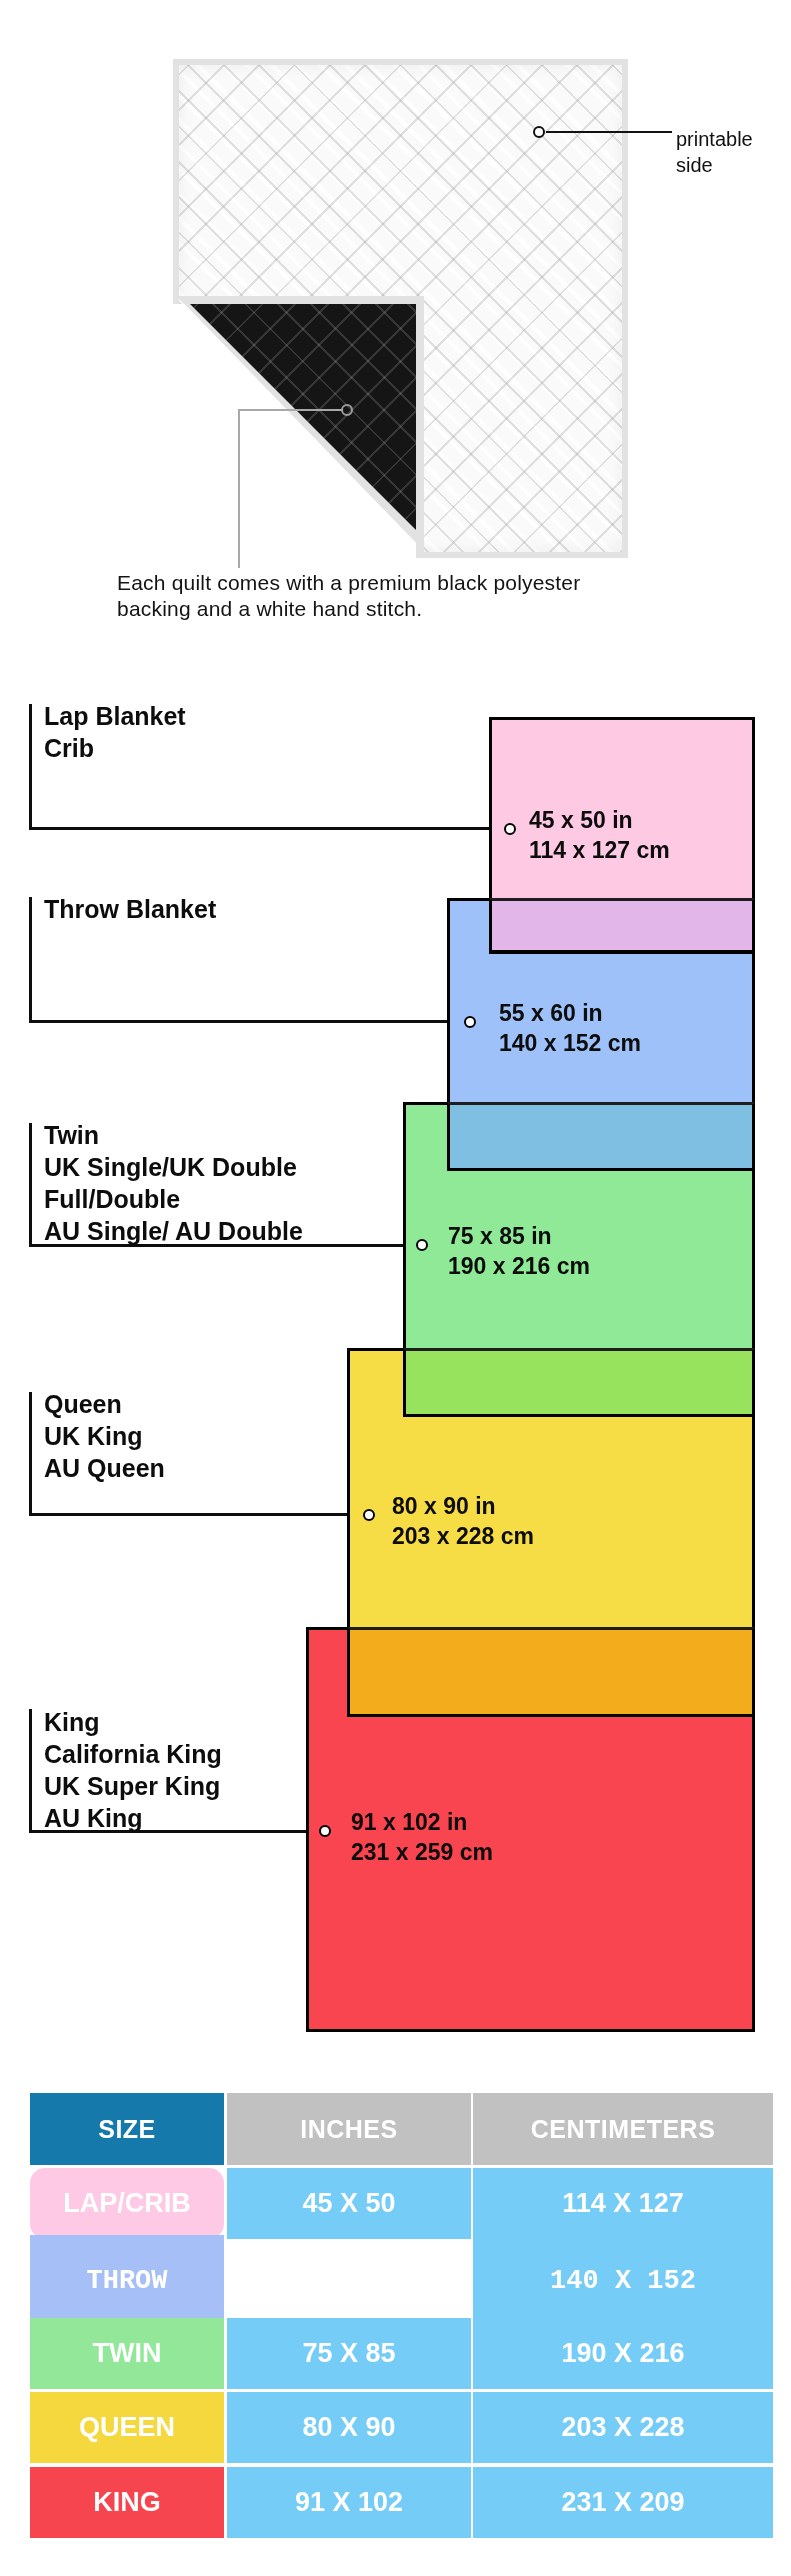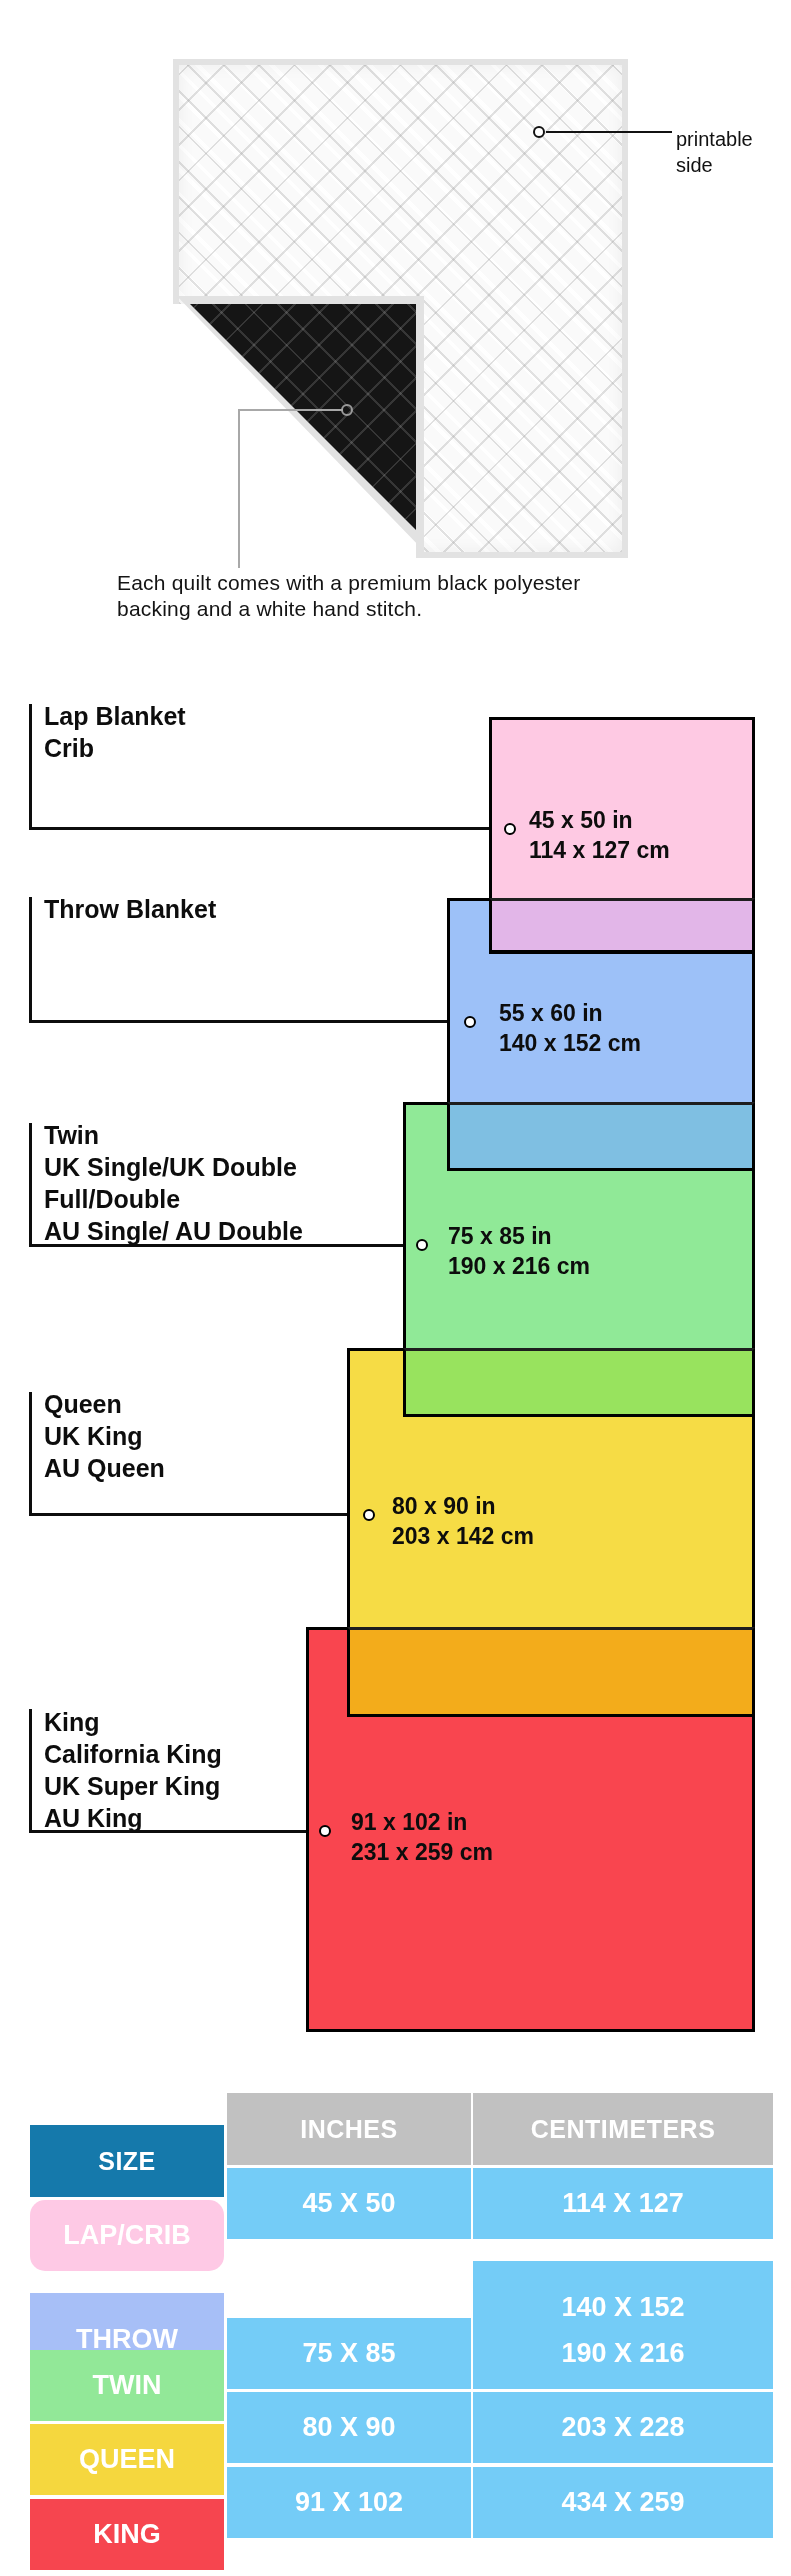--- a/index.html
+++ b/index.html
@@ -47,22 +47,22 @@
     white-space:nowrap;z-index:8;}
   .dot{position:absolute;width:12.4px;height:12.4px;border-radius:50%;box-sizing:border-box;
     border:2.9px solid #000;background:#fff;z-index:8;}
 
   
   .tbl{position:absolute;left:30px;top:2093px;width:743px;height:444px;}
   .cell{position:absolute;display:flex;align-items:center;justify-content:center;
     color:#fff;font-weight:700;}
   .cell.hdr{font-size:25px;letter-spacing:0.5px;}
   .cell.val{font-size:27px;}
-  .c1{left:0;width:194px;margin-top:32px;}  .c2{left:197px;width:244px;}  .c3{left:443px;width:300px;}
-  .r0{top:0;height:72px;} .r1{top:75px;height:71px;} .r2{top:168px;height:92px;}
+  .c1{left:0;width:194px;}  .c2{left:197px;width:244px;}  .c3{left:443px;width:300px;}
+  .r0{top:0;height:72px;} .r1{top:75px;height:71px;} .r2{top:142px;height:92px;font-family:Liberation Mono, monospace;}
   .r3{top:225px;height:71px;} .r4{top:299px;height:71px;} .r5{top:374px;height:71px;}
 </style>
 </head>
 <body>
 
 <div id="page">
 
   <div class="quilt">
     <div class="quilt-base"></div>
     <div class="notch-cover"></div>
@@ -135,21 +135,21 @@
   <div class="grp-label" style="top:1388px;">
     <div>Queen</div>
     <div>UK King</div>
     <div>AU Queen</div>
   </div>
   <div class="tick" style="top:1392px;height:123px;"></div>
   <div class="leader" style="top:1513px;width:335px;"></div>
   <div class="dot" style="left:363px;top:1509px;"></div>
   <div class="dim" style="left:392px;top:1491px;">
     <div>80 x 90 in</div>
-    <div>203 x 142 cm</div>
+    <div>203 x 228 cm</div>
   </div>
 
   <div class="grp-label" style="top:1706px;">
     <div>King</div>
     <div>California King</div>
     <div>UK Super King</div>
     <div>AU King</div>
   </div>
   <div class="tick" style="top:1709px;height:122px;"></div>
   <div class="leader" style="top:1830px;width:291px;"></div>
@@ -174,17 +174,17 @@
     <div class="cell val c1 r3" style="background-color: rgb(146, 232, 152);">TWIN</div>
     <div class="cell val c2 r3" style="background-color: rgb(116, 204, 247);">75 X 85</div>
     <div class="cell val c3 r3" style="background-color: rgb(116, 204, 247);">190 X 216</div>
 
     <div class="cell val c1 r4" style="background-color: rgb(245, 215, 62);">QUEEN</div>
     <div class="cell val c2 r4" style="background-color: rgb(116, 204, 247);">80 X 90</div>
     <div class="cell val c3 r4" style="background-color: rgb(116, 204, 247);">203 X 228</div>
 
     <div class="cell val c1 r5" style="background-color: rgb(246, 69, 79);">KING</div>
     <div class="cell val c2 r5" style="background-color: rgb(116, 204, 247);">91 X 102</div>
-    <div class="cell val c3 r5" style="background-color: rgb(116, 204, 247);">434 X 259</div>
+    <div class="cell val c3 r5" style="background-color: rgb(116, 204, 247);">231 X 209</div>
   </div>
 
 </div>
 
 
 </body></html>

